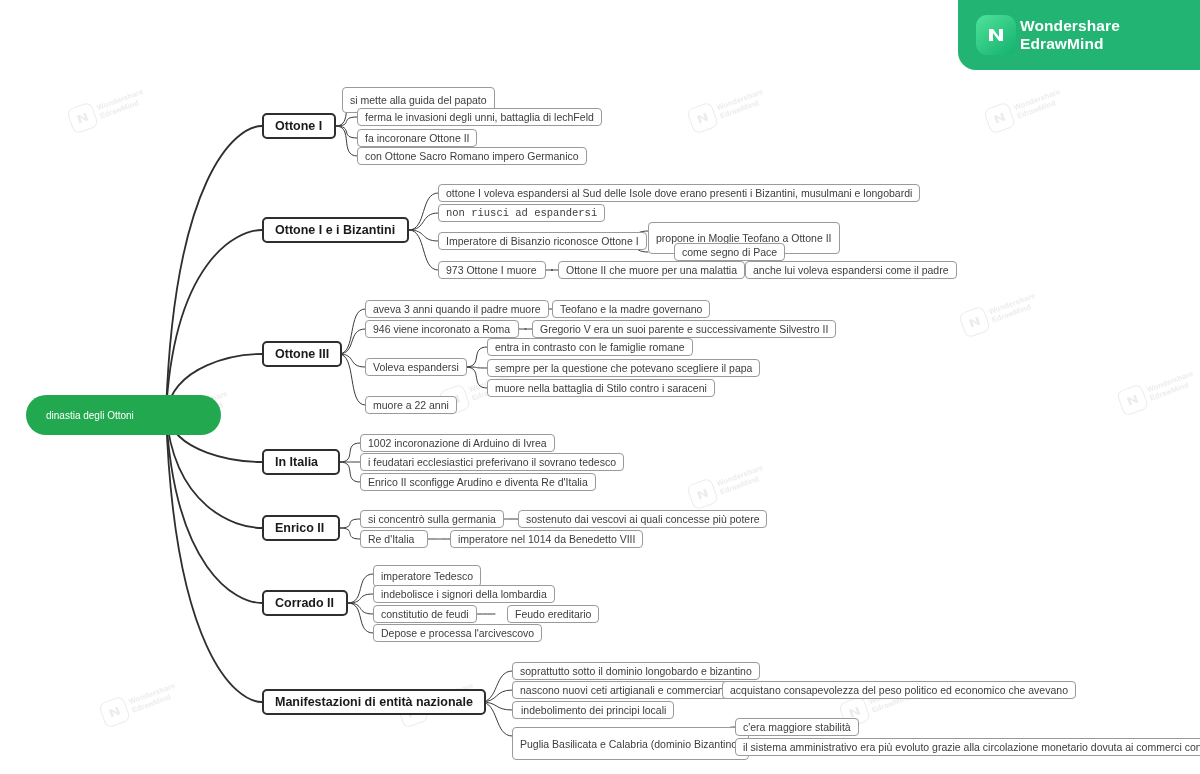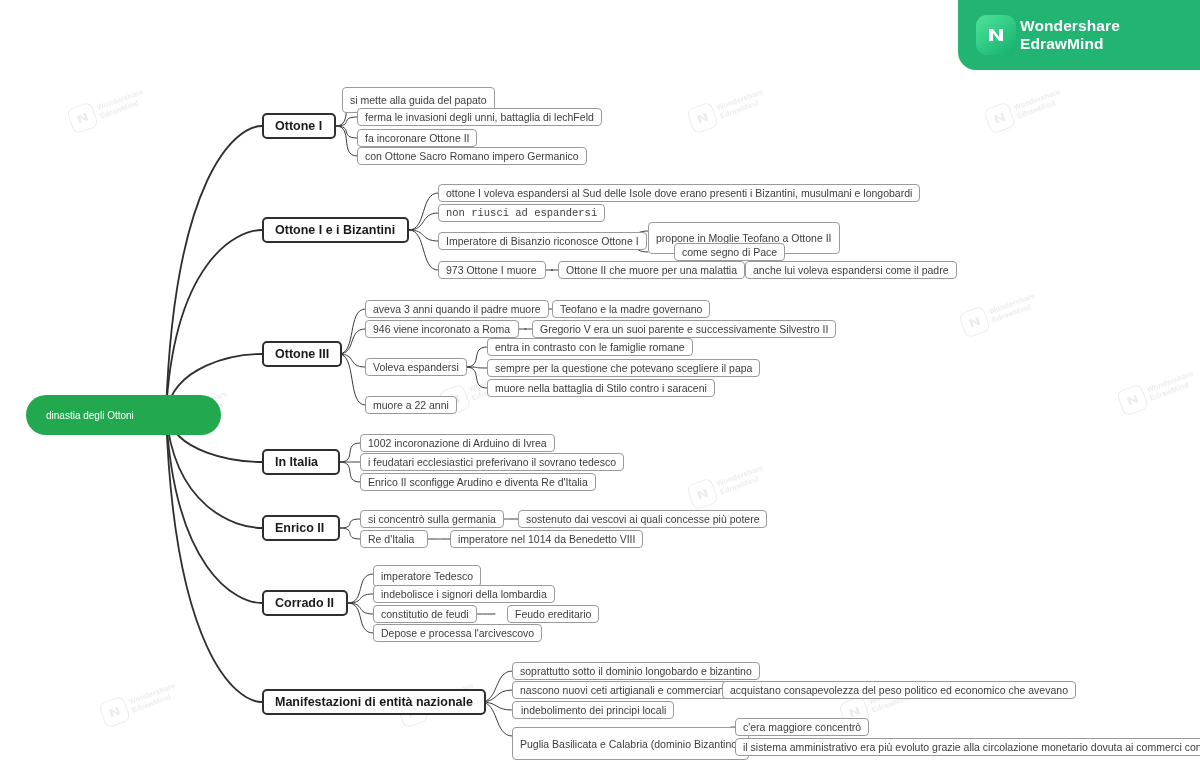--- a/index.html
+++ b/index.html
@@ -402,21 +402,21 @@
       <div class="node leaf" style="left: 722px; top: 681px; min-width: 292px; height: 18px;">
         <span>acquistano consapevolezza del peso politico ed economico che avevano</span>
       </div>
       <div class="node leaf" style="left: 512px; top: 701px; min-width: 135px; height: 18px; padding-left: 8px;">
         <span>indebolimento dei principi locali</span>
       </div>
       <div class="node leaf" style="left: 512px; top: 727px; min-width: 201px; height: 33px;">
         <span>Puglia Basilicata e Calabria (dominio Bizantino)</span>
       </div>
       <div class="node leaf" style="left: 735px; top: 718px; min-width: 105px; height: 18px;">
-        <span>c'era maggiore concentrò</span>
+        <span>c'era maggiore stabilità</span>
       </div>
       <div class="node leaf" style="left: 735px; top: 738px; min-width: 449px; height: 18px;">
         <span>il sistema amministrativo era più evoluto grazie alla circolazione monetario dovuta ai commerci con l'oriente</span>
       </div>
     </div>
 
   <div class="node root" id="root-node" style="left: 26px; top: 395px; min-width: 195px; height: 40px;">
     <span>dinastia degli Ottoni</span>
   </div>
 

